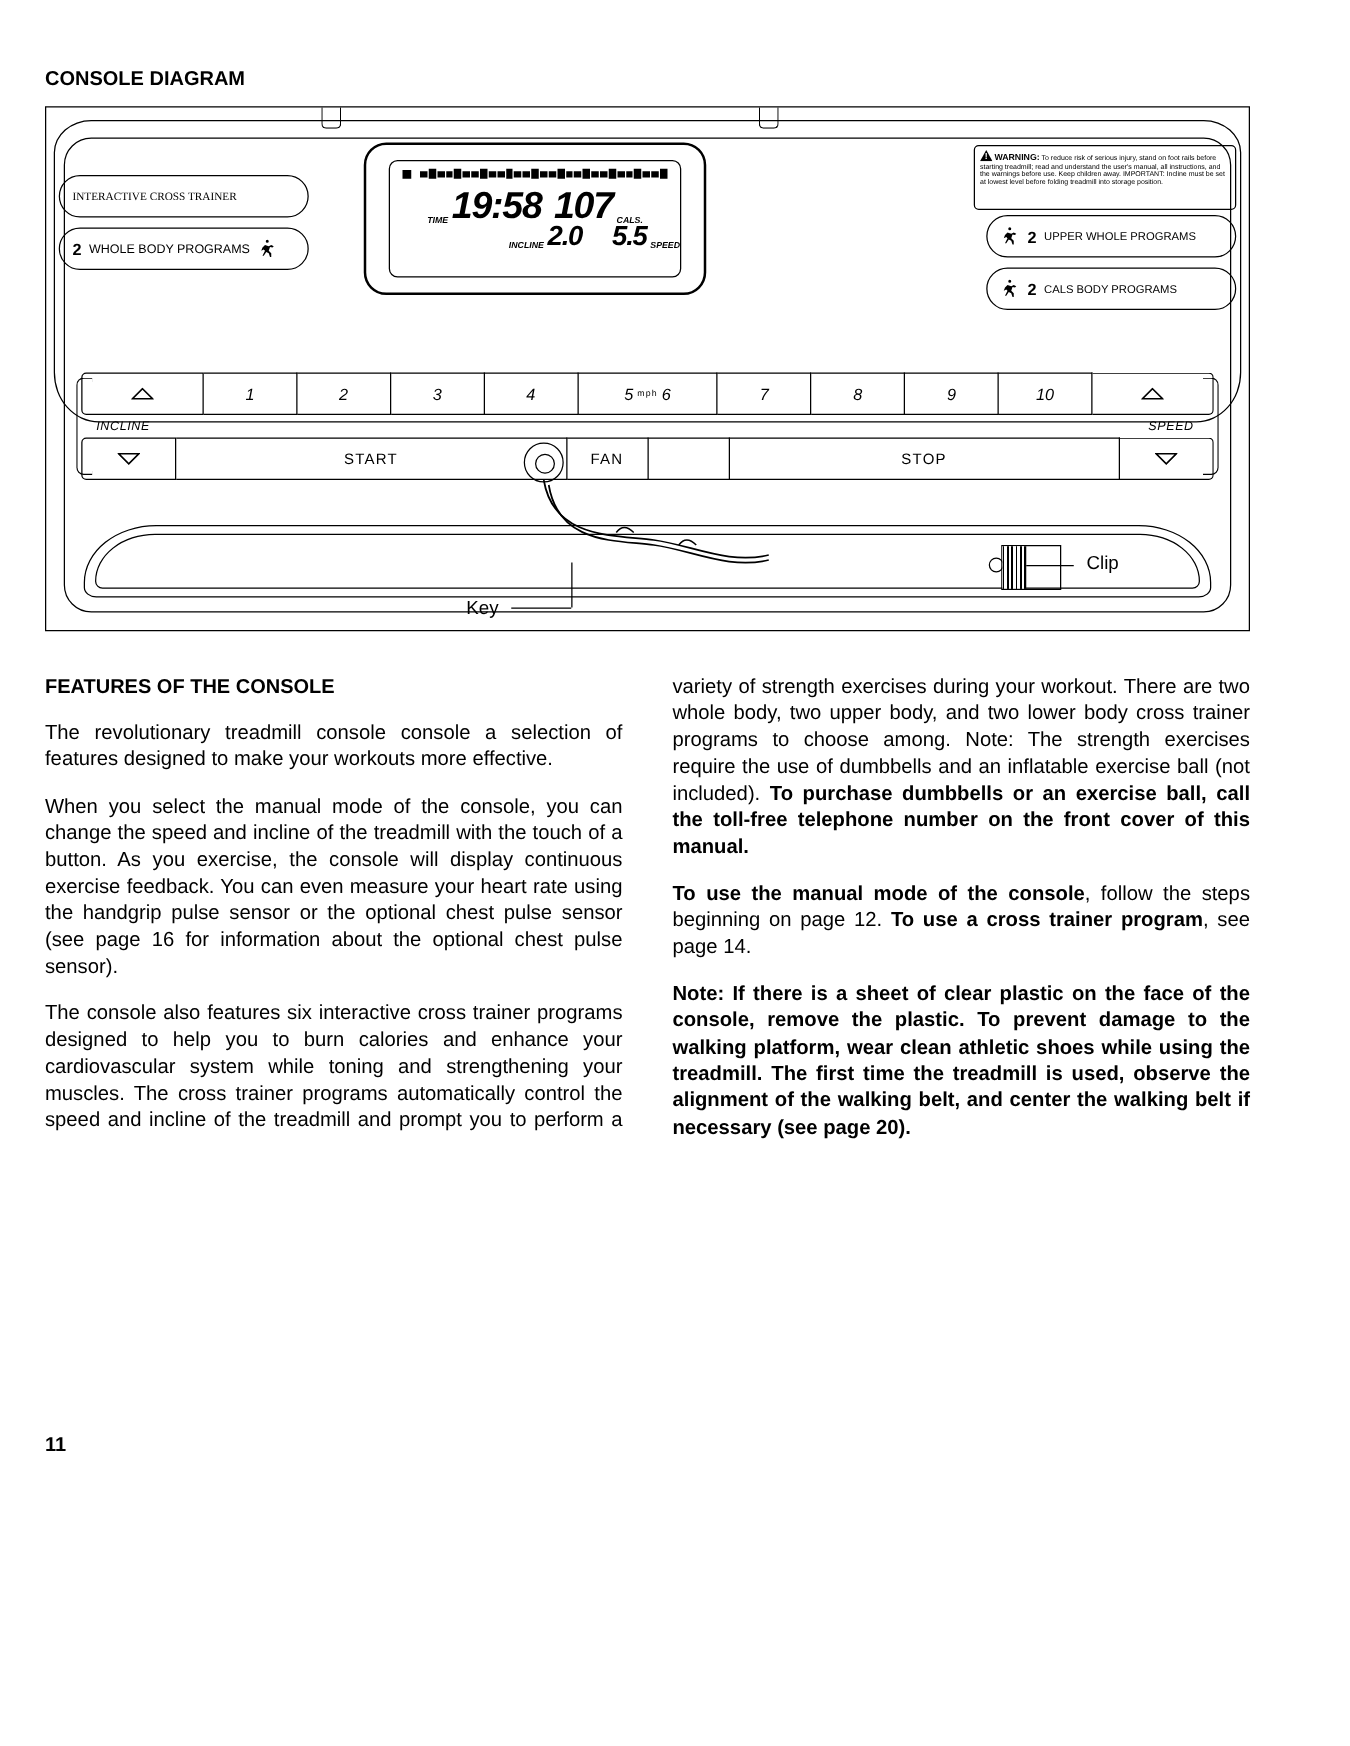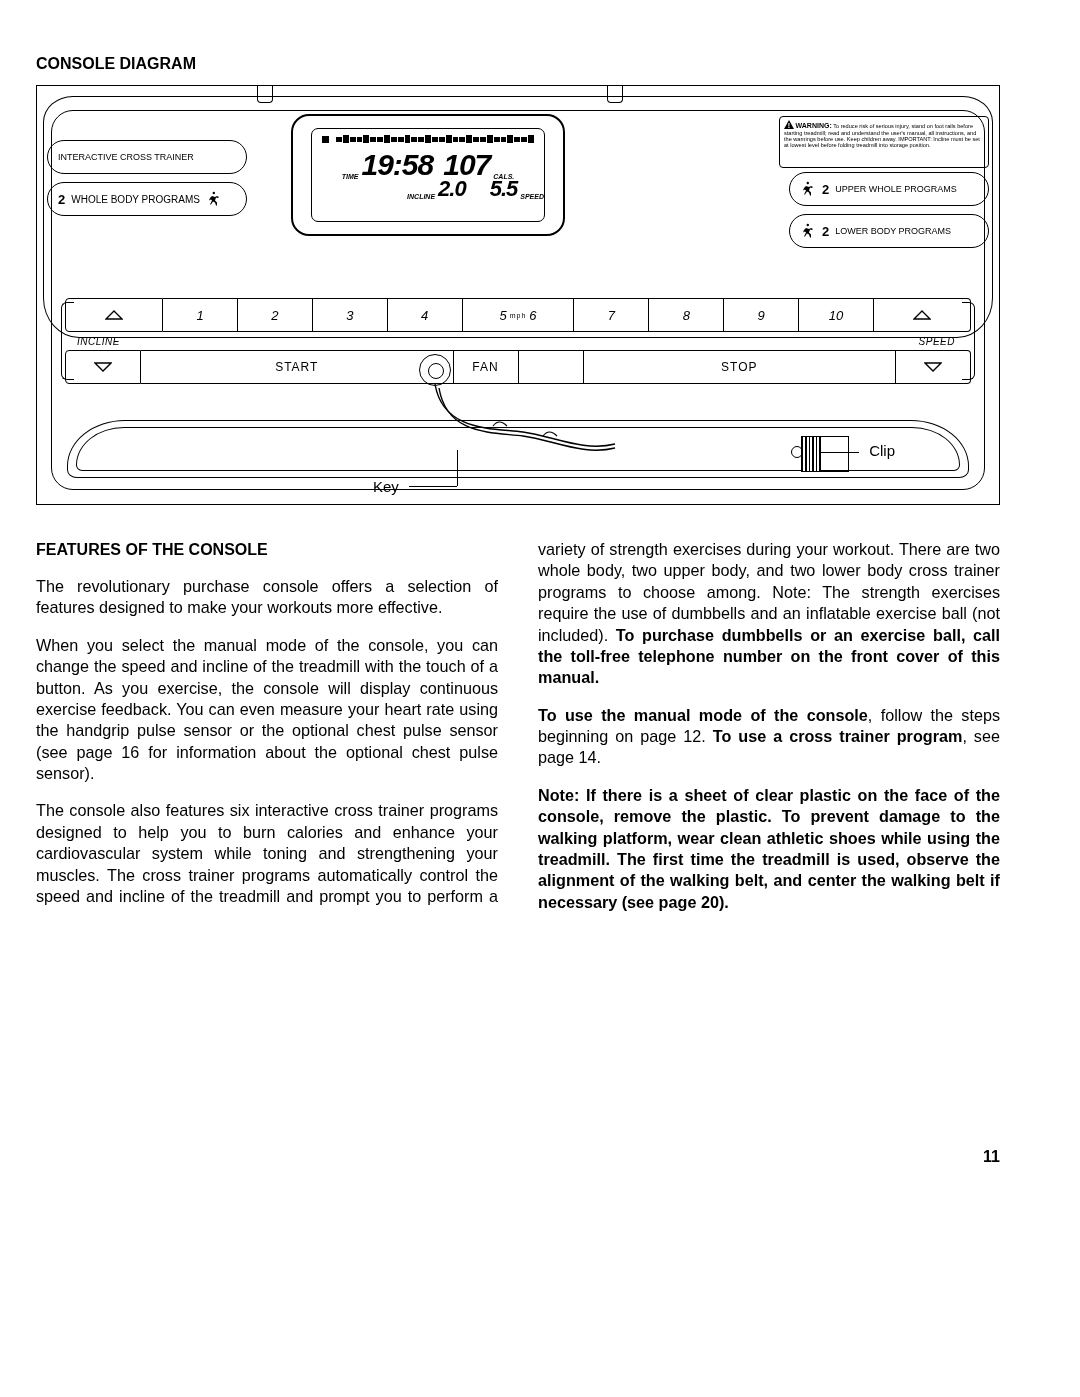--- a/index.html
+++ b/index.html
@@ -165,39 +165,39 @@
     margin-top: 34px;
     column-count: 2;
     column-gap: 40px;
     font-size: 16.2px;
     line-height: 1.32;
   }
   .columns p { margin: 0 0 16px 0; text-align:justify; }
   .features-title { font-weight:bold; font-size:16px; margin-bottom:10px; }
   .b { font-weight:bold; }
   .page-num {
-    text-align:right; font-weight:bold; font-size:16px; margin-top:230px;
+    text-align:left; font-weight:bold; font-size:16px; margin-top:230px;
   }
 </style>
 </head>
 <body>
 
 <div class="page">
   <div class="section-title">CONSOLE DIAGRAM</div>
 
   <div class="diagram-box">
     <div class="strut l"></div>
     <div class="strut r"></div>
 
     <div class="shell"></div>
     <div class="shell-inner"></div>
 
     <div class="left-panel">
       <div class="pill">
-        <span style="font-size:9px;">INTERACTIVE CROSS TRAINER</span>
+        <span style="font-size:9px;font-family:Liberation Serif, serif;">INTERACTIVE CROSS TRAINER</span>
       </div>
       <div class="pill">
         <span class="num">2</span>
         <span>WHOLE BODY PROGRAMS</span>
         <span class="small-runner">
           <svg viewBox="0 0 16 16">
               <path d="M9 2a1.2 1.2 0 1 1-2.4 0A1.2 1.2 0 0 1 9 2zM4 7l2-2 3 1 2-1 2 1-1 1-2-.5-1 3 2 2v3h-1l-1-3-2-1-2 3H4l2-4-1-1-2 1z" fill="#000"></path>
             </svg>
         </span>
       </div>
@@ -224,21 +224,21 @@
         <span class="num">2</span>
         <span style="font-size:9px;">UPPER WHOLE PROGRAMS</span>
       </div>
       <div class="pill">
         <span class="small-runner">
           <svg viewBox="0 0 16 16">
               <path d="M9 2a1.2 1.2 0 1 1-2.4 0A1.2 1.2 0 0 1 9 2zM4 7l2-2 3 1 2-1 2 1-1 1-2-.5-1 3 2 2v3h-1l-1-3-2-1-2 3H4l2-4-1-1-2 1z" fill="#000"></path>
             </svg>
         </span>
         <span class="num">2</span>
-        <span style="font-size:9px;">LOWER BODY PROGRAMS</span>
+        <span style="font-size:9px;">CALS BODY PROGRAMS</span>
       </div>
     </div>
 
     <div class="display">
       <div class="display-inner">
         <div class="dotbar">
           <div class="sq"></div>
             <div></div>
             <div></div>
             <div></div>
@@ -363,21 +363,21 @@
     <div class="clip-box"></div>
 
     <div class="callout callout-key">Key</div>
     <div class="callout-line cl-key"></div>
     <div class="callout callout-clip">Clip</div>
     <div class="callout-line cl-clip"></div>
   </div>
 
   <div class="columns">
     <p class="features-title">FEATURES OF THE CONSOLE</p>
-    <p>The revolutionary purchase console offers a selection of features designed to make your workouts more effective.</p>
+    <p>The revolutionary treadmill console console a selection of features designed to make your workouts more effective.</p>
     <p>When you select the manual mode of the console, you can change the speed and incline of the treadmill with the touch of a button. As you exercise, the console will display continuous exercise feedback. You can even measure your heart rate using the handgrip pulse sensor or the optional chest pulse sensor (see page 16 for information about the optional chest pulse sensor).</p>
     <p><span>The console also features six interactive cross trainer programs designed to help you to burn calories and enhance your cardiovascular system while toning and strengthening your muscles. The cross trainer programs automatically control the speed and incline of the treadmill and prompt you to perform a variety of </span><span>strength exercises during your workout. There are two whole body, two upper body, and two lower body cross trainer programs to choose among. Note: The strength exercises require the use of dumbbells and an inflatable exercise ball (not included). </span><span class="b">To purchase dumbbells or an exercise ball, call the toll-free telephone number on the front cover of this manual.</span></p>
     <p><span class="b">To use the manual mode of the console</span><span>, follow the steps beginning on page 12. </span><span class="b">To use a cross trainer program</span><span>, see page 14.</span></p>
     <p class="b">Note: If there is a sheet of clear plastic on the face of the console, remove the plastic. To prevent damage to the walking platform, wear clean athletic shoes while using the treadmill. The first time the treadmill is used, observe the alignment of the walking belt, and center the walking belt if necessary (see page 20).</p>
   </div>
 
   <div class="page-num">11</div>
 </div>
 
 </body></html>

